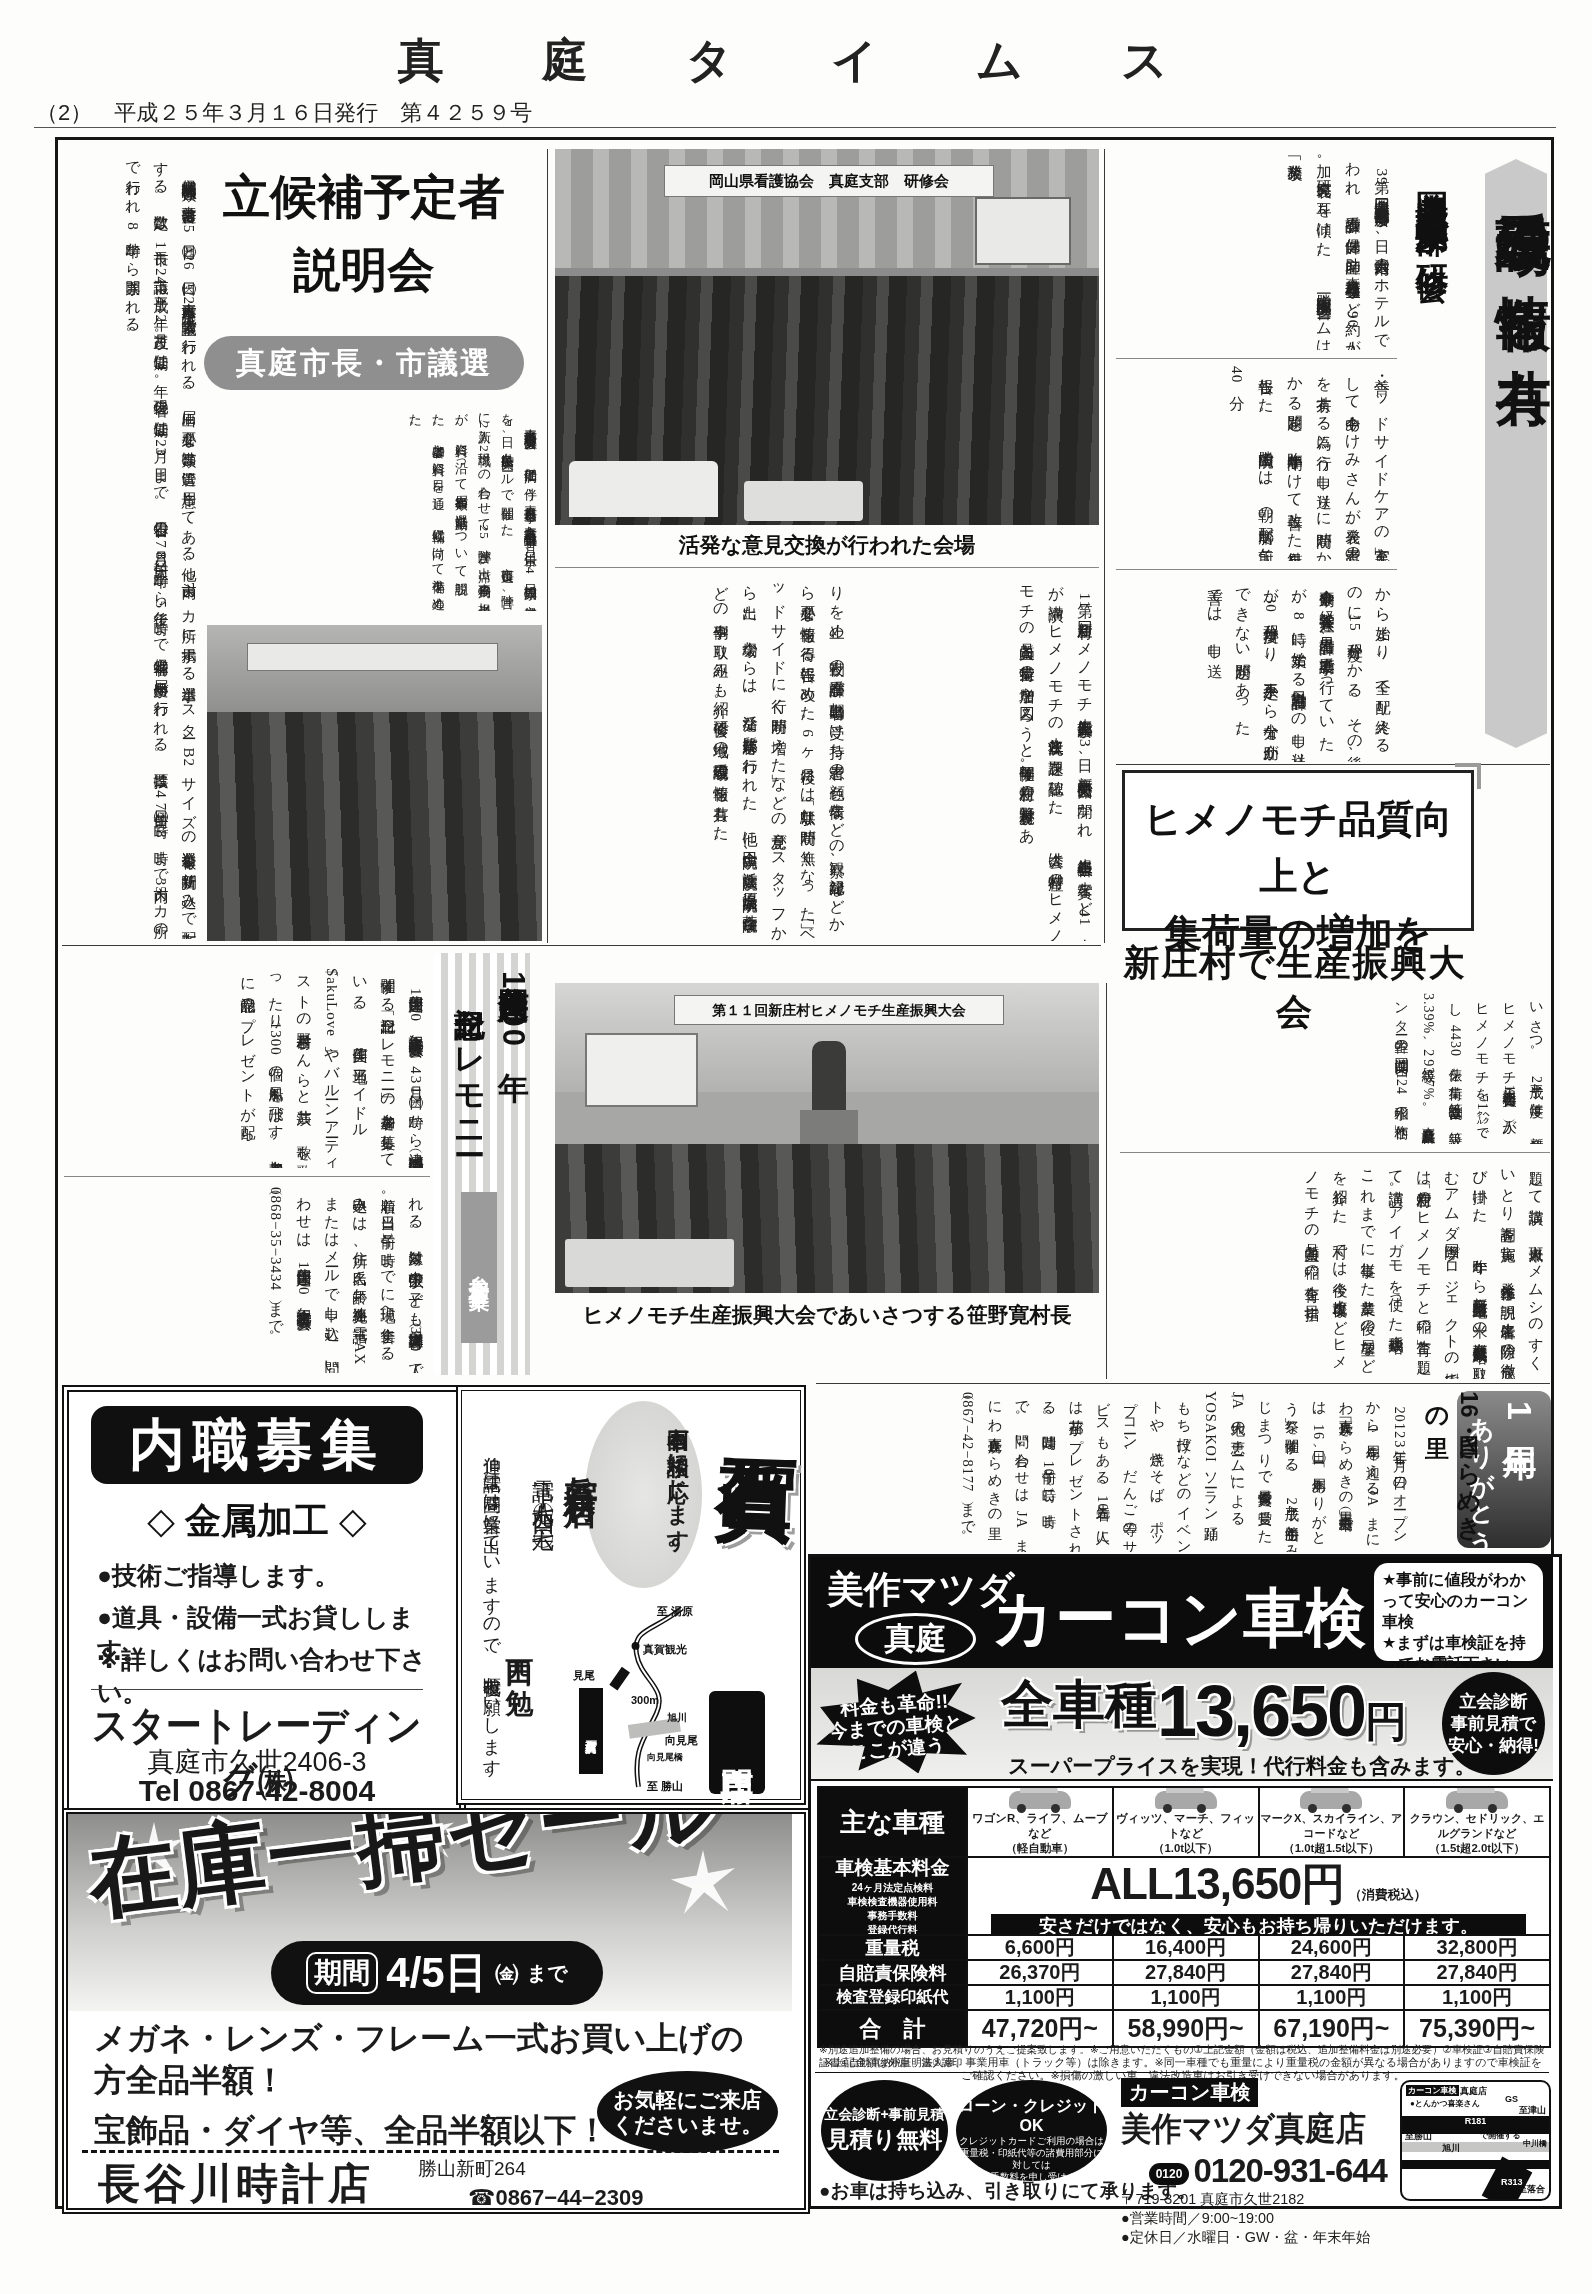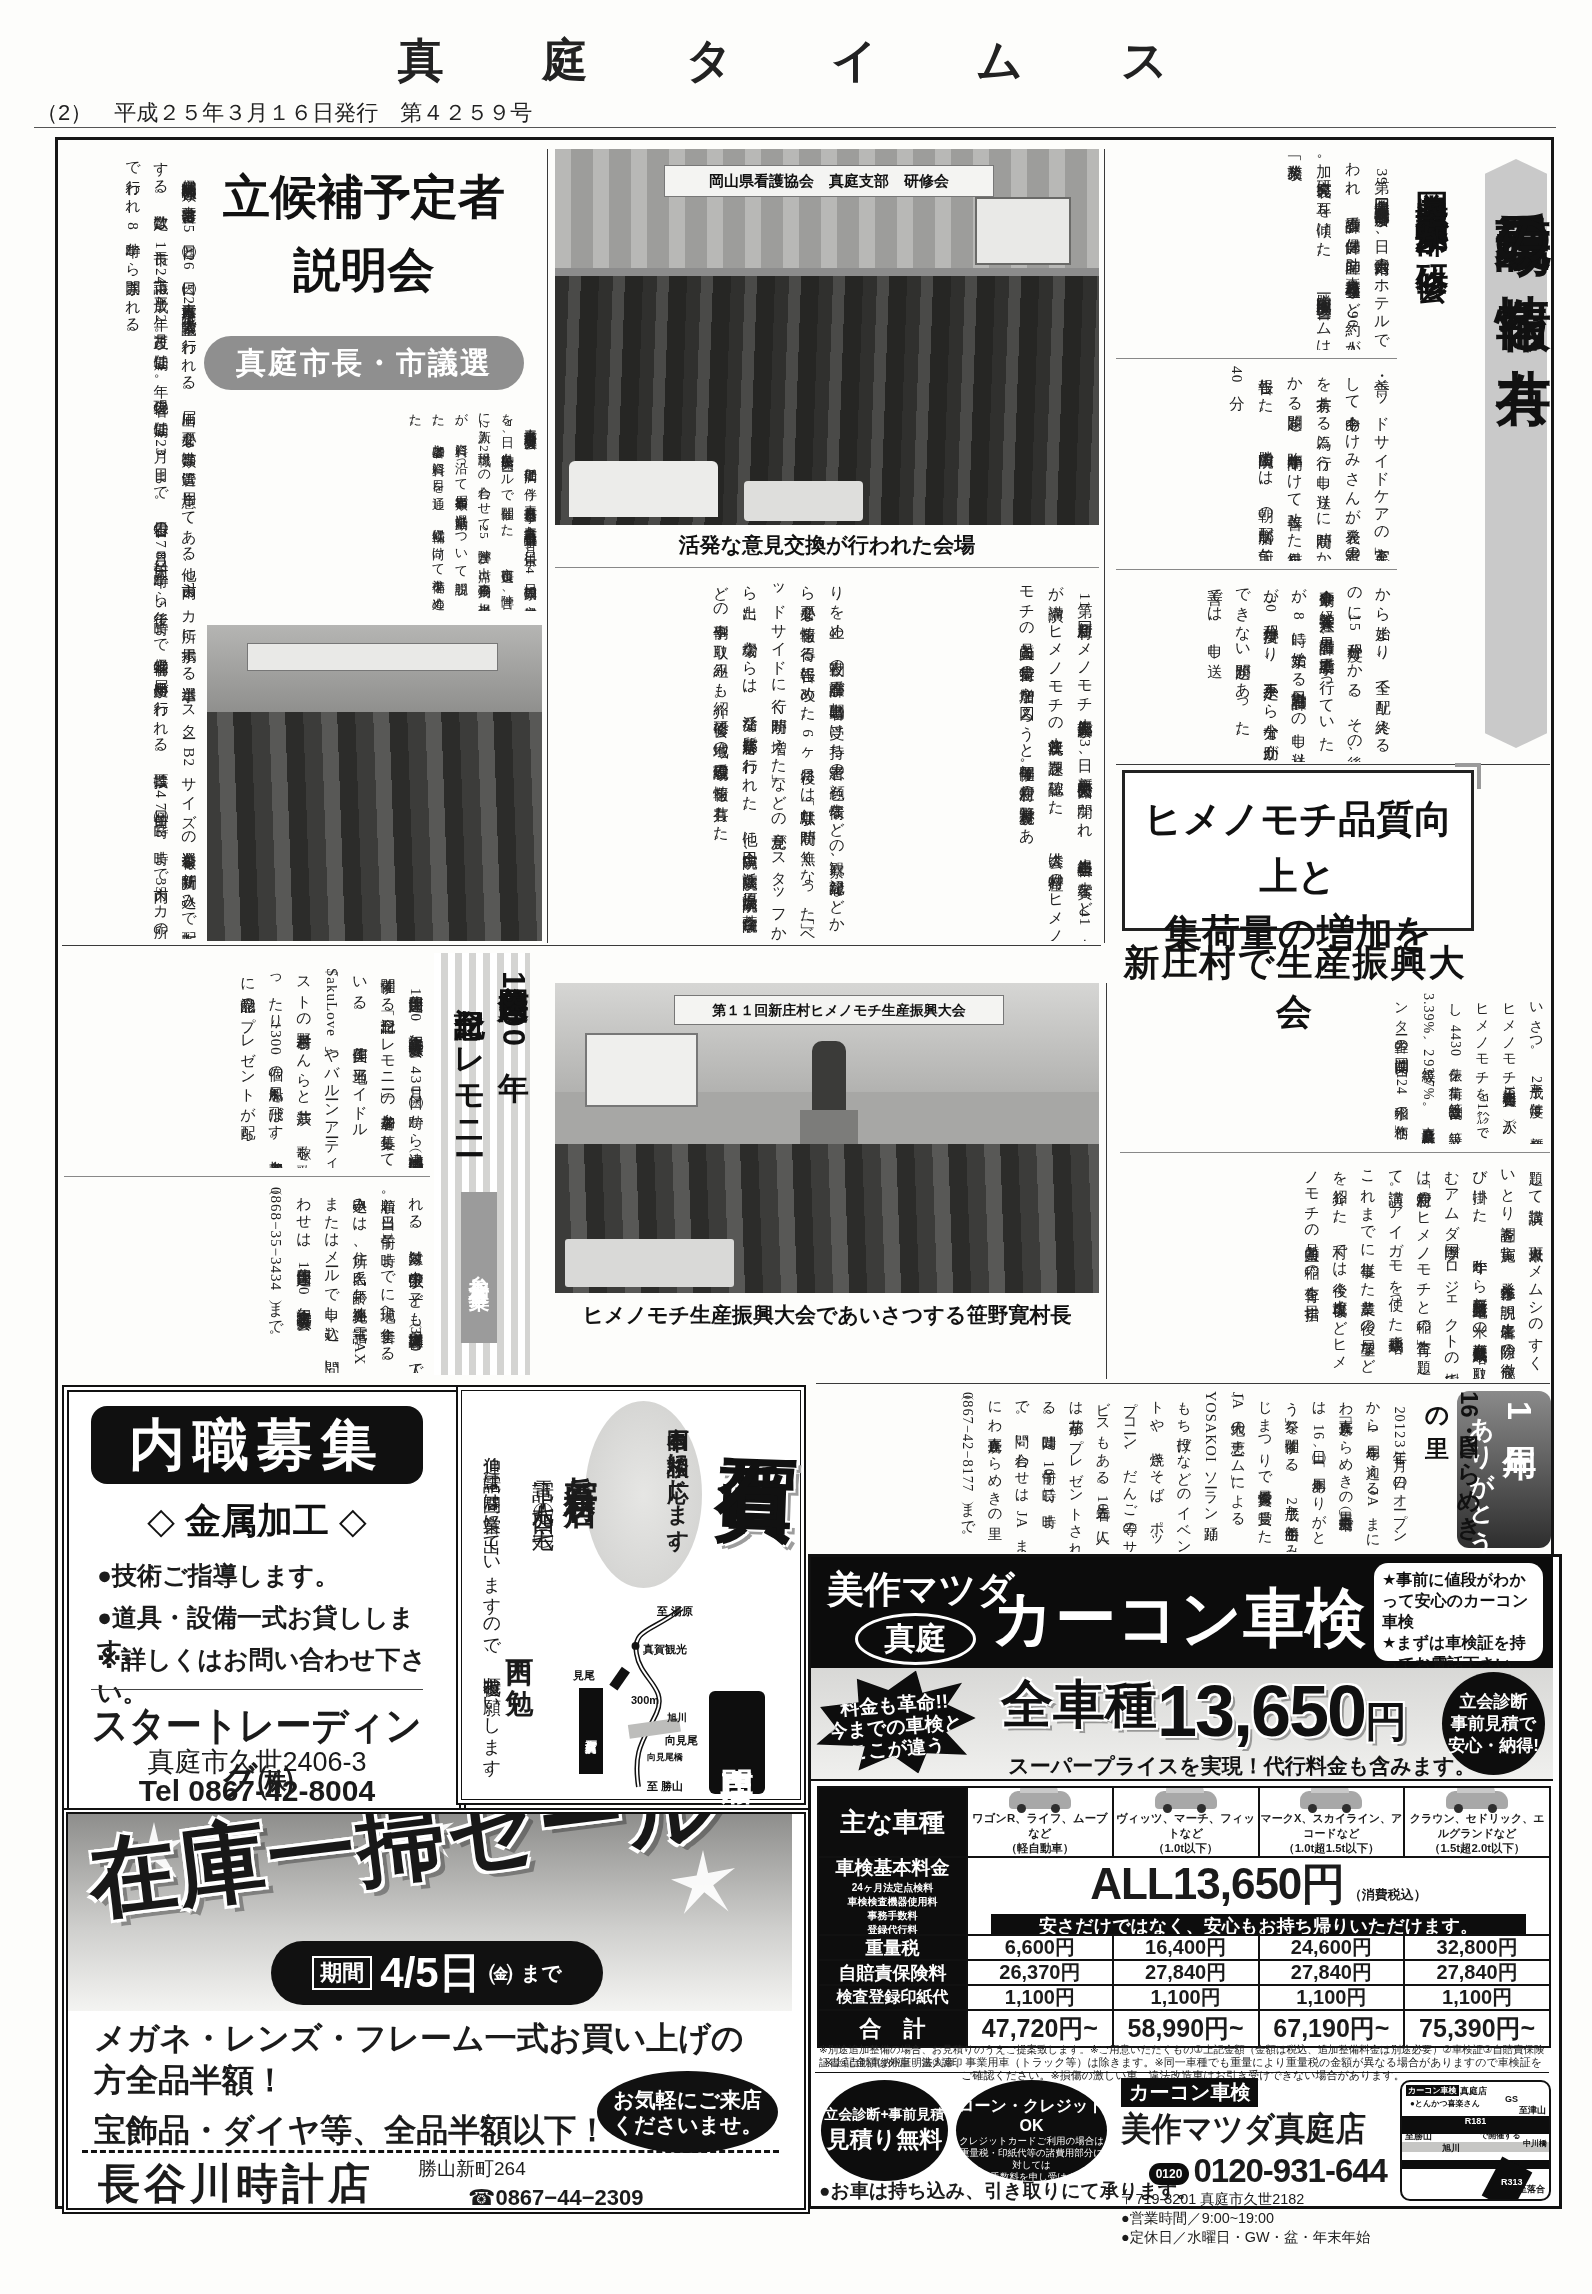--- a/index.html
+++ b/index.html
@@ -342,21 +342,21 @@
          background:linear-gradient(180deg,#8e8e8c,#cfcfcd 58%,#f4f4f2);">
       <div class="spark" style="left:56px;top:8px;width:60px;height:60px;"></div>
       <div class="spark" style="left:334px;top:-6px;width:52px;height:52px;"></div>
       <div class="spark" style="left:603px;top:36px;width:64px;height:64px;"></div>
       <div class="abs b" style="left:14px;top:8px;width:697px;font-size:88px;letter-spacing:2px;color:#181818;
            transform:rotate(-7deg);transform-origin:left top;white-space:nowrap;
            text-shadow:-3px -3px 0 #fff,3px -3px 0 #fff,-3px 3px 0 #fff,3px 3px 0 #fff,7px 7px 0 rgba(40,40,40,.4);">在庫一掃セール</div>
     </div>
     <div class="abs" style="left:203px;top:127px;width:332px;height:64px;background:#111;border-radius:32px;
          display:flex;align-items:center;justify-content:center;gap:8px;">
-      <span class="b" style="color:#fff;border:2px solid #fff;border-radius:0;font-size:22px;padding:0 6px;">期間</span>
+      <span class="b" style="color:#fff;border:2px solid #fff;border-radius:10px;font-size:28px;padding:0 6px;">期間</span>
       <span class="b" style="color:#fff;font-size:42px;">4/5日</span>
       <span class="b" style="color:#fff;font-size:24px;">㈮</span>
       <span class="b" style="color:#fff;font-size:20px;">まで</span>
     </div>
     <div class="abs b" style="left:26px;top:203px;font-size:32px;">メガネ・レンズ・フレーム一式お買い上げの</div>
     <div class="abs b" style="left:26px;top:245px;font-size:32px;">方全品半額！</div>
     <div class="abs b" style="left:26px;top:295px;font-size:32px;">宝飾品・ダイヤ等、全品半額以下！</div>
     <div class="abs" style="left:529px;top:257px;width:181px;height:82px;background:#111;border-radius:50%;">
       <div class="b ctr" style="color:#fff;font-size:21px;padding-top:16px;line-height:25px;">
         <div>お気軽にご来店</div>

